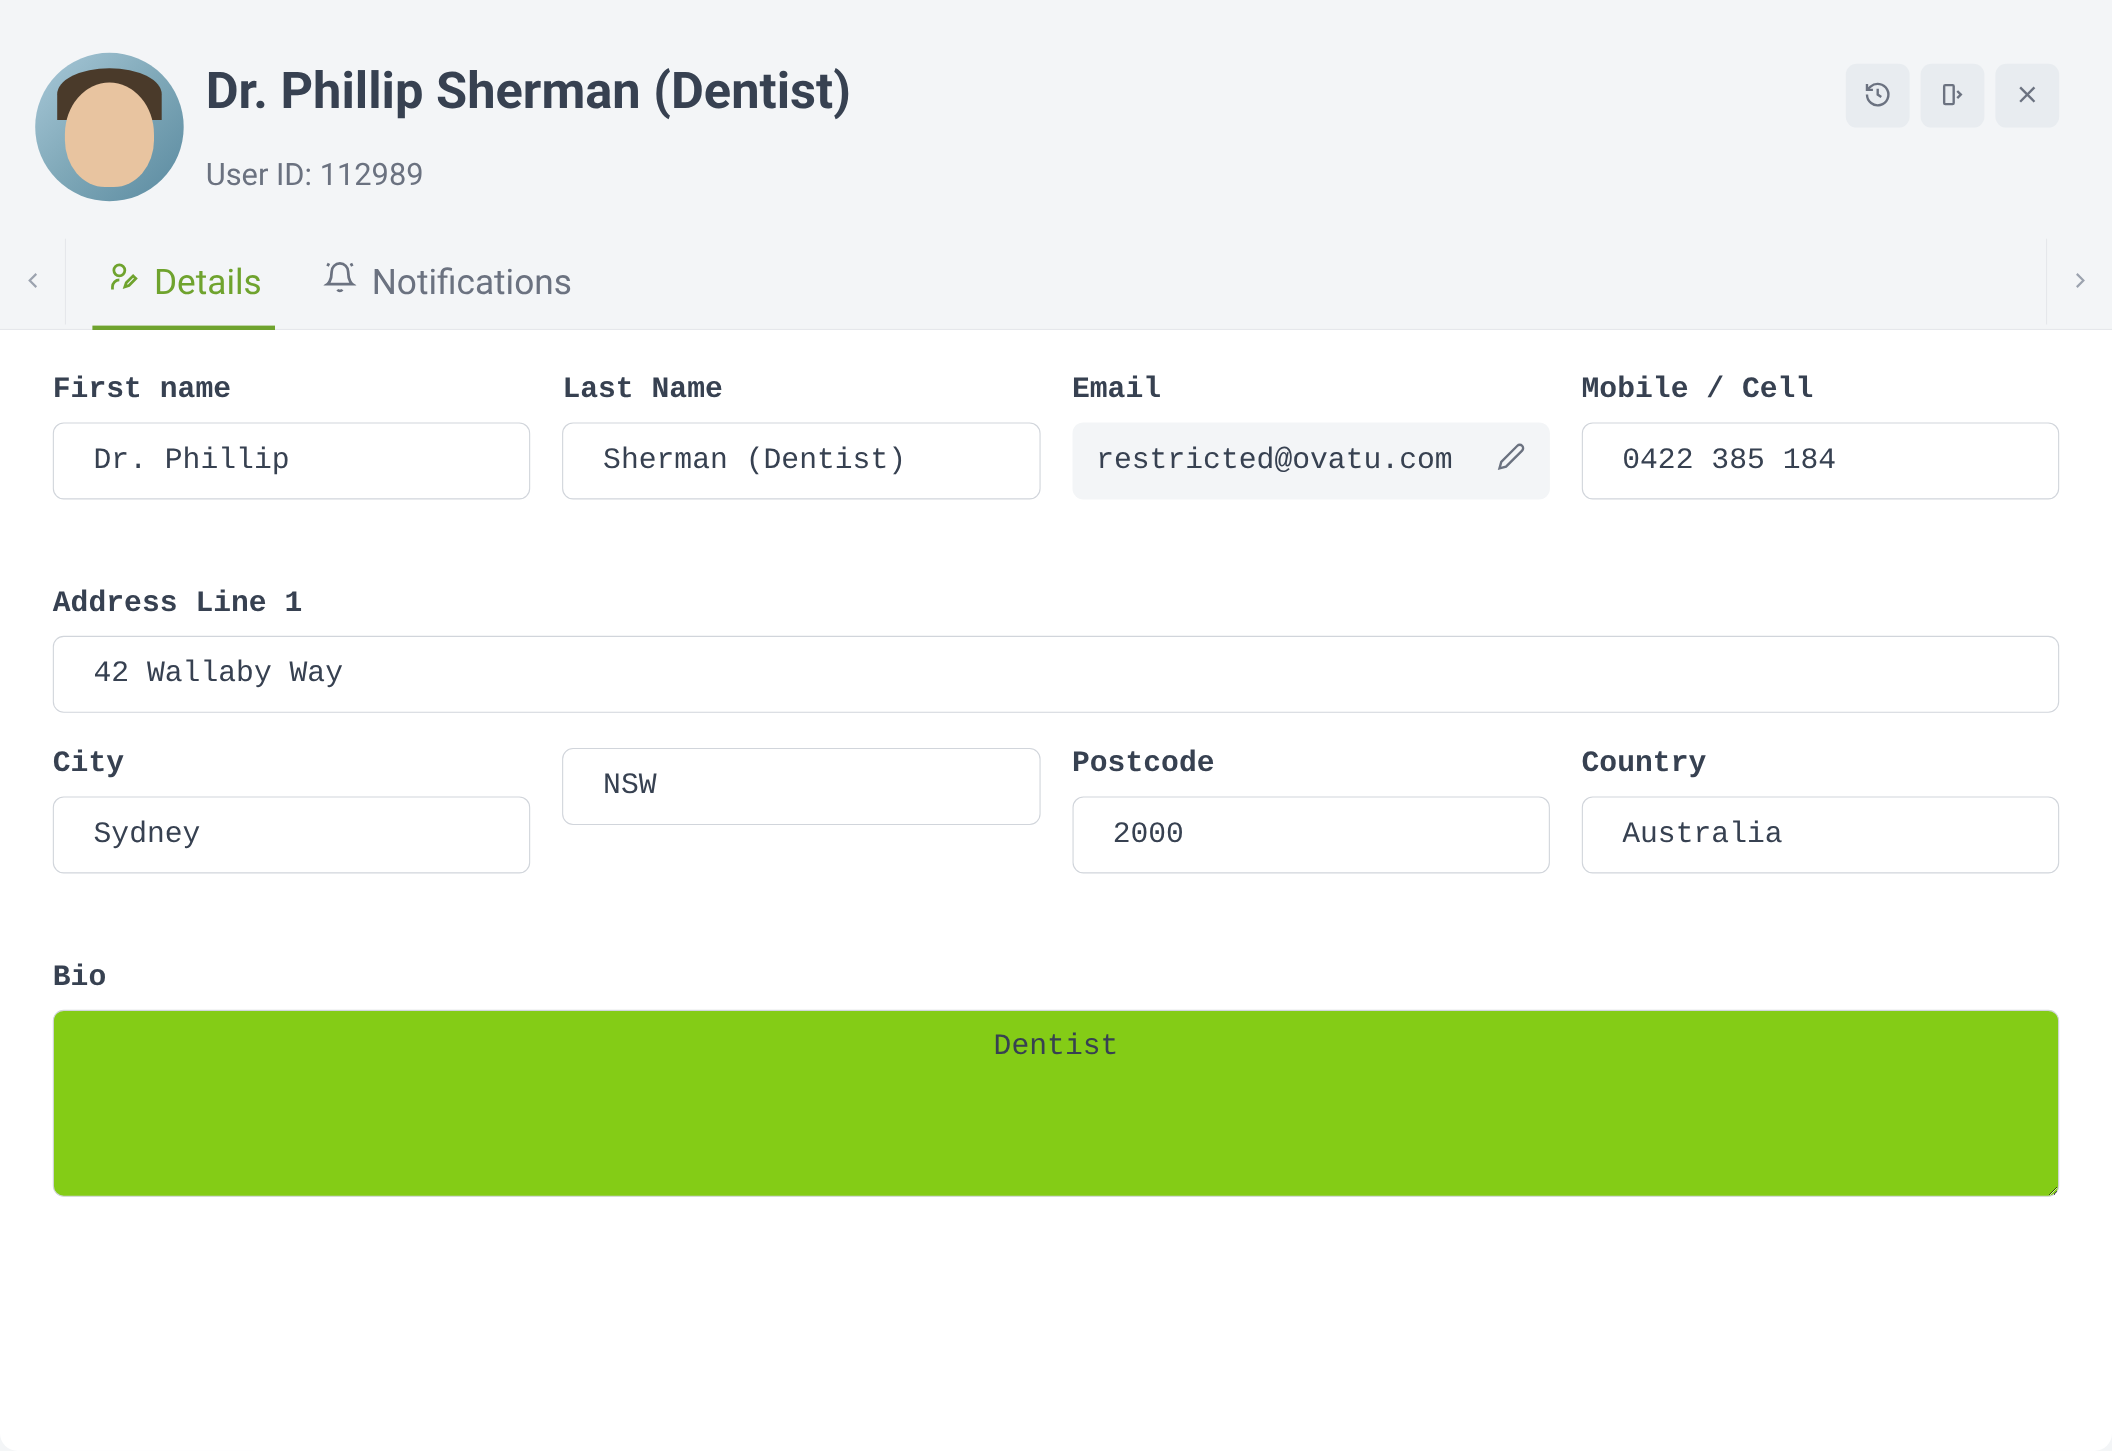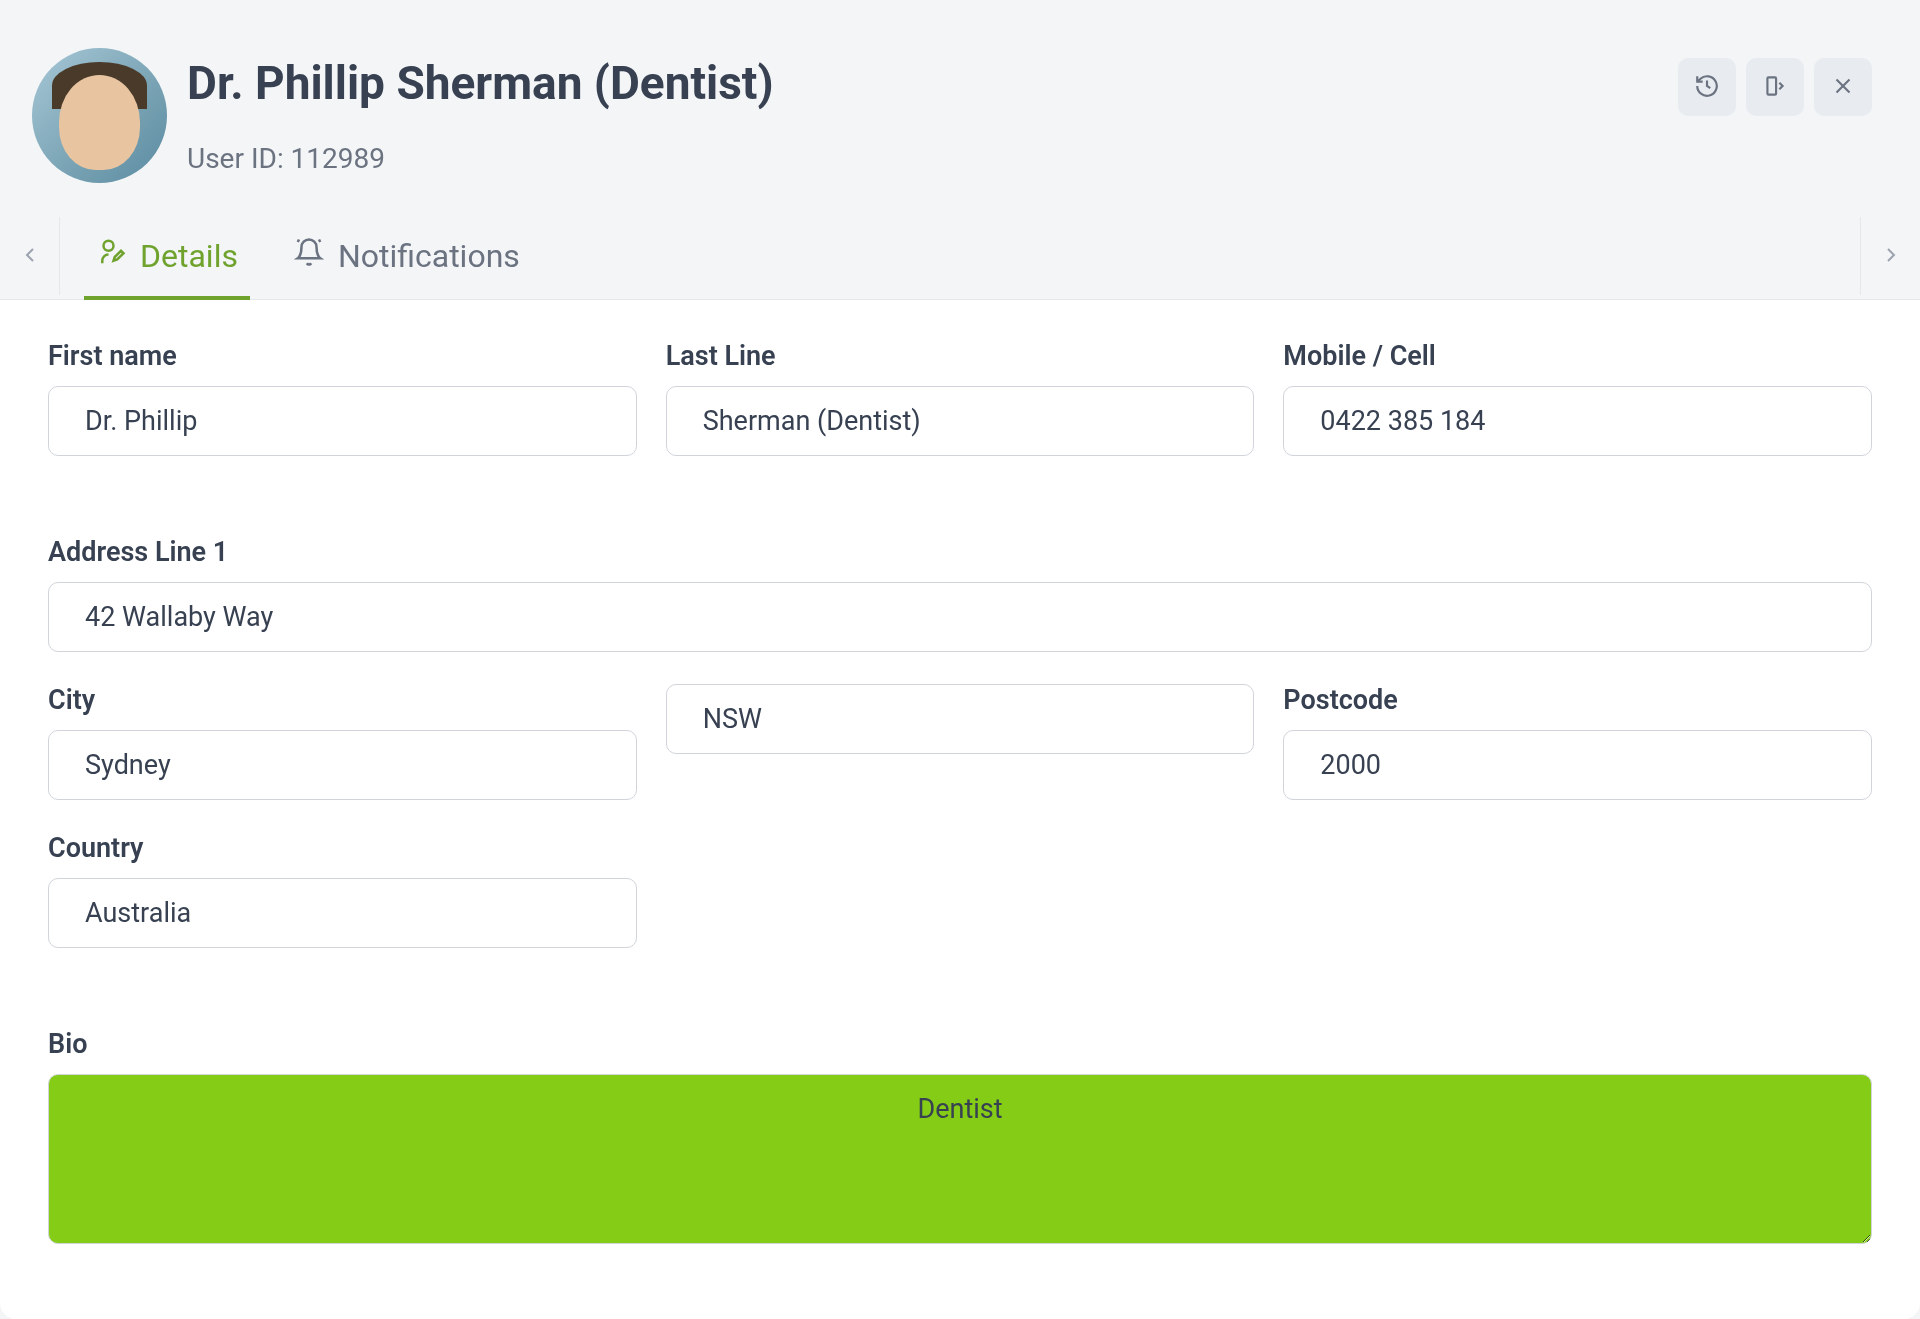--- a/index.html
+++ b/index.html
@@ -177,22 +177,23 @@
     
     .form-content {
       background-color: #ffffff;
       padding: 40px 48px;
       flex: 1;
       overflow-y: auto;
     }
     
     .form-grid {
       display: grid;
-      grid-template-columns: 1fr 1fr 1fr;
+      grid-template-columns: 1fr 1fr 1fr 1fr;
       gap: 32px 29px;
+      font-family: Liberation Mono, monospace;
     }
     
     .form-field {
       display: flex;
       flex-direction: column;
     }
     
     .form-field.full-width {
       grid-column: 1 / -1;
       margin-top: 48px;
@@ -339,24 +340,35 @@
 
   <div class="form-content">
     <div class="form-grid">
 
       <div class="form-field">
         <label class="form-label">First name</label>
         <input type="text" class="form-input" value="Dr. Phillip" style="">
       </div>
 
       <div class="form-field">
-        <label class="form-label">Last Line</label>
+        <label class="form-label">Last Name</label>
         <input type="text" class="form-input" value="Sherman (Dentist)" style="">
       </div>
 
+      <div class="form-field">
+        <label class="form-label">Email</label>
+        <div class="form-input readonly-field">
+          <span class="readonly-value">restricted@ovatu.com</span>
+          <span class="edit-icon">
+            <svg viewBox="0 0 24 24" fill="none" stroke="currentColor" stroke-width="2">
+              <path d="M17 3a2.828 2.828 0 1 1 4 4L7.5 20.5 2 22l1.5-5.5L17 3z"></path>
+            </svg>
+          </span>
+        </div>
+      </div>
 
       <div class="form-field">
         <label class="form-label">Mobile / Cell</label>
         <input type="text" class="form-input" value="0422 385 184" style="">
       </div>
 
       <div class="form-field full-width">
         <label class="form-label">Address Line 1</label>
         <input type="text" class="form-input" value="42 Wallaby Way" style="">
       </div>

